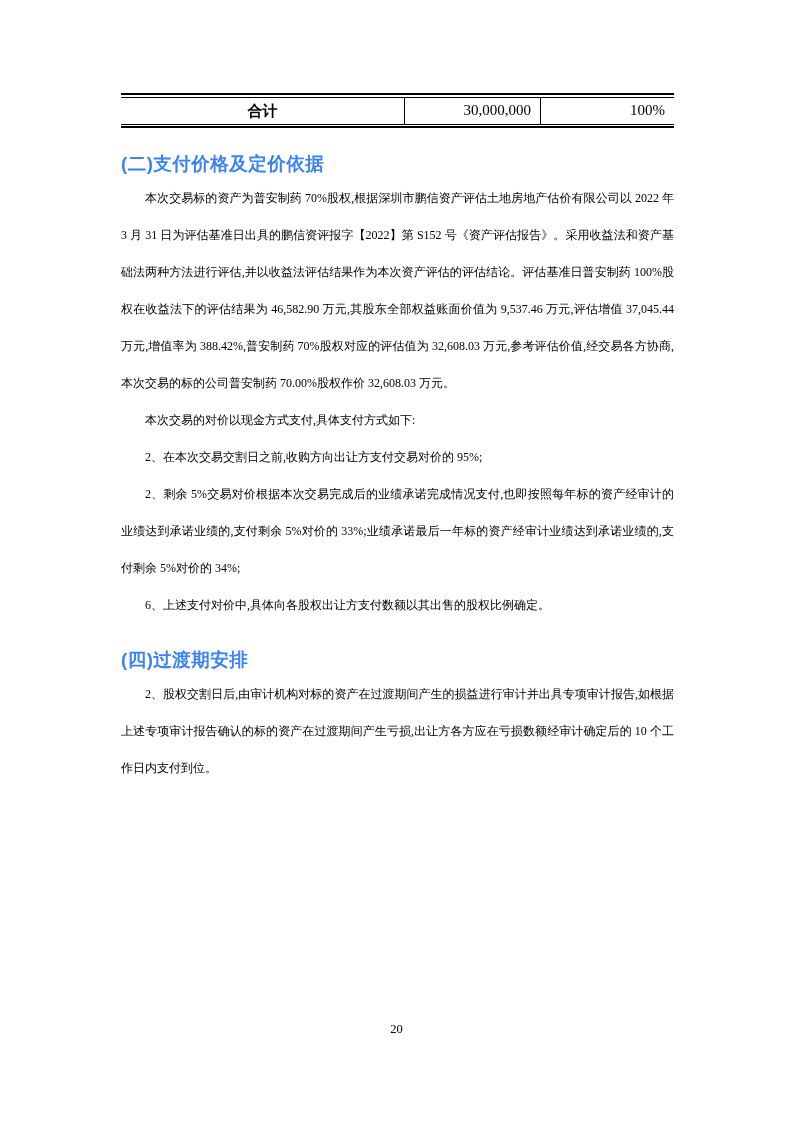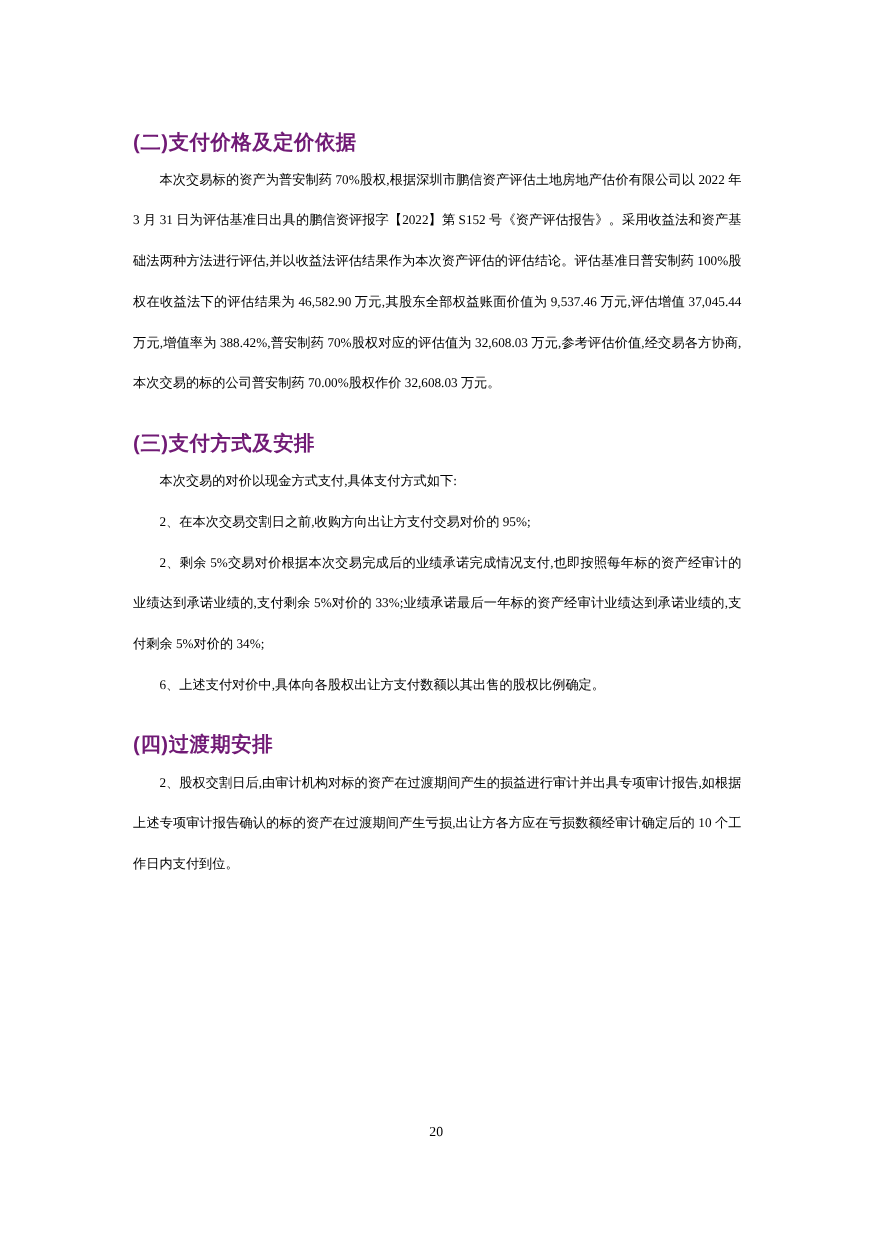--- a/index.html
+++ b/index.html
@@ -57,21 +57,21 @@
     text-align: right;
   }
   
   h2.sec-heading {
     margin: 24px 0 4px 0;
     font-family: "Liberation Sans", "DejaVu Sans", sans-serif;
     font-weight: bold;
     font-size: 18.5px;
     line-height: 24px;
     letter-spacing: 0.5px;
-    color: #701a75;
+    color: #3b82f6;
   }
   p.para {
     margin: 0;
     font-size: 12px;
     line-height: 37px;
     text-align: justify;
     text-indent: 2em;
     word-break: break-all;
   }
   .page-number {
@@ -83,28 +83,34 @@
     font-size: 12.5px;
     font-family: "Liberation Serif", "DejaVu Serif", serif;
   }
 </style>
 </head>
 <body>
 
 <div class="page">
   <div class="content">
 
+    <div class="totals-table">
+      <div class="totals-row">
+        <div class="t-cell t-label">合计</div>
+        <div class="t-cell t-amount">30,000,000</div>
+        <div class="t-cell t-percent">100%</div>
+      </div>
+    </div>
 
     <section>
       <h2 class="sec-heading">(二)支付价格及定价依据</h2>
       <p class="para">本次交易标的资产为普安制药 70%股权,根据深圳市鹏信资产评估土地房地产估价有限公司以 2022 年 3 月 31 日为评估基准日出具的鹏信资评报字【2022】第 S152 号《资产评估报告》。采用收益法和资产基础法两种方法进行评估,并以收益法评估结果作为本次资产评估的评估结论。评估基准日普安制药 100%股权在收益法下的评估结果为 46,582.90 万元,其股东全部权益账面价值为 9,537.46 万元,评估增值 37,045.44 万元,增值率为 388.42%,普安制药 70%股权对应的评估值为 32,608.03 万元,参考评估价值,经交易各方协商,本次交易的标的公司普安制药 70.00%股权作价 32,608.03 万元。</p>
     </section>
 
     <section>
-      <h2 class="sec-heading">(三)支付方式及安排</h2>
       <p class="para">本次交易的对价以现金方式支付,具体支付方式如下:</p>
       <p class="para">2、在本次交易交割日之前,收购方向出让方支付交易对价的 95%;</p>
       <p class="para">2、剩余 5%交易对价根据本次交易完成后的业绩承诺完成情况支付,也即按照每年标的资产经审计的业绩达到承诺业绩的,支付剩余 5%对价的 33%;业绩承诺最后一年标的资产经审计业绩达到承诺业绩的,支付剩余 5%对价的 34%;</p>
       <p class="para">6、上述支付对价中,具体向各股权出让方支付数额以其出售的股权比例确定。</p>
     </section>
 
     <section>
       <h2 class="sec-heading">(四)过渡期安排</h2>
       <p class="para">2、股权交割日后,由审计机构对标的资产在过渡期间产生的损益进行审计并出具专项审计报告,如根据上述专项审计报告确认的标的资产在过渡期间产生亏损,出让方各方应在亏损数额经审计确定后的 10 个工作日内支付到位。</p>
     </section>

